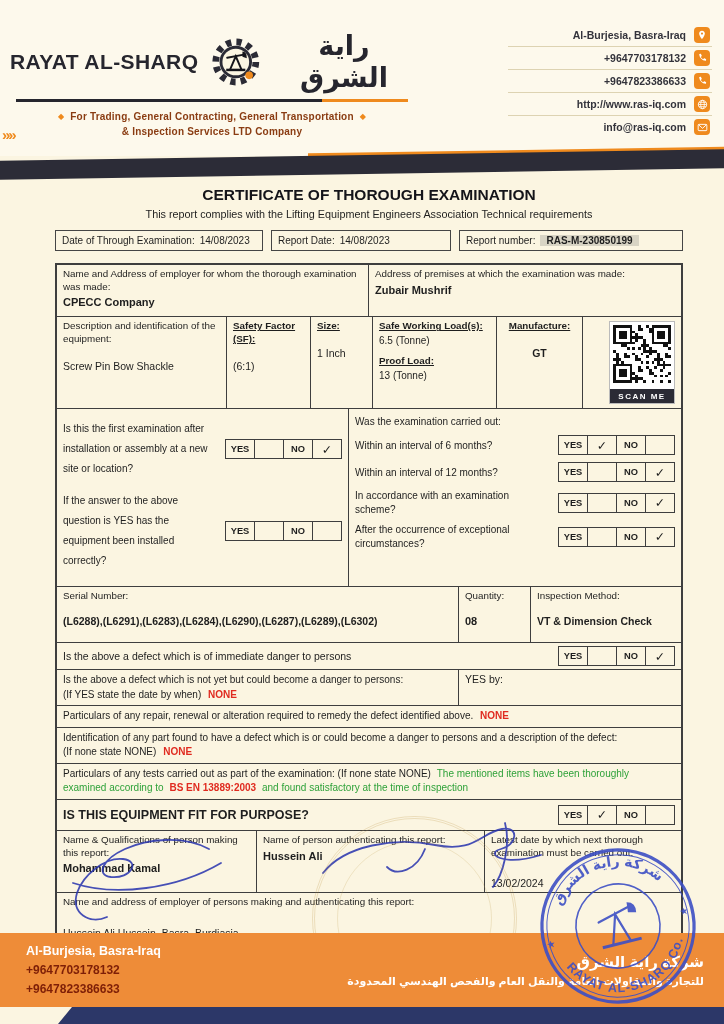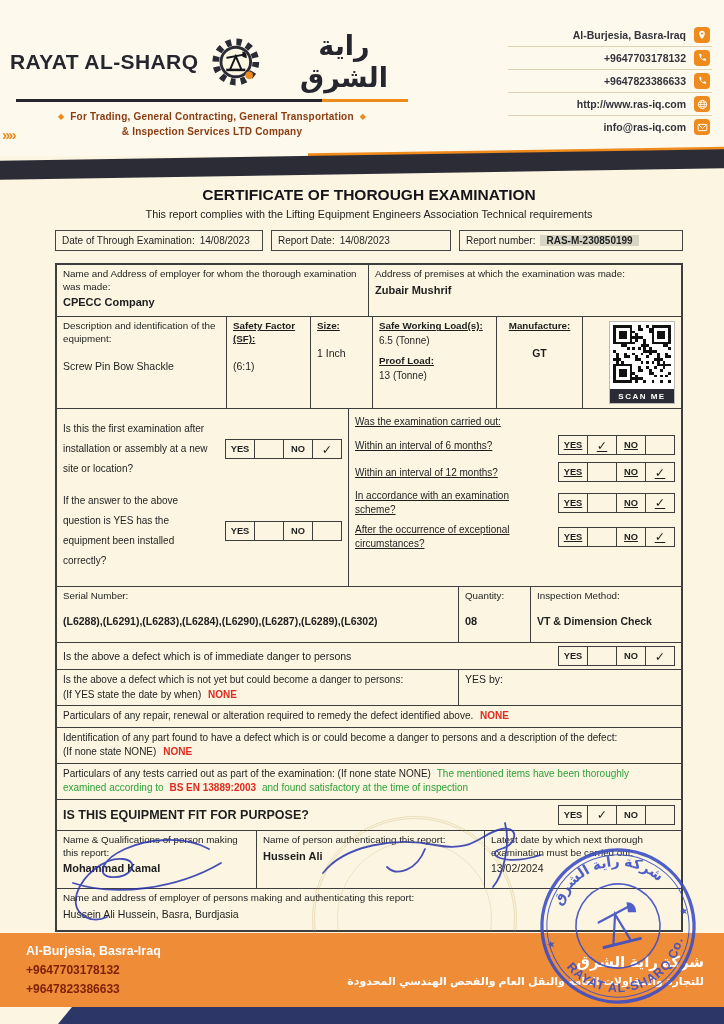--- a/index.html
+++ b/index.html
@@ -63,21 +63,21 @@
 
   .eqval { font-size:10.5px; margin-top:14px; }
   .swlval { font-size:10px; margin-top:2px; }
 
   .qr-cell { display:flex; align-items:center; justify-content:flex-end; }
   .qr-wrap { background:#fff; padding:3px 3px 0; border:1px solid #bbb; text-align:center; }
   .qr-cap { background:#2b2b35; color:#fff; font-size:8px; font-weight:bold; letter-spacing:1.5px; padding:2.5px 0; margin:2px -3px 0; }
 
   .serials { font-size:10.5px; font-weight:bold; margin-top:12px; }
   .fitq { font-size:12.5px; font-weight:bold; }
-  .plain { font-size:10.5px; margin-top:3px; }
+  .plain { font-size:10.5px; margin-top:18px; }
   .para { font-size:10px; line-height:1.45; }
 
   .sig { position:absolute; pointer-events:none; z-index:3; }
 
   .stamp { position:absolute; top:846px; right:26px; z-index:4; transform:rotate(-14deg); opacity:.9; }
   .watermark { position:absolute; left:312px; top:816px; width:205px; height:205px; border:3px double rgba(186,148,66,.25);
                border-radius:50%; z-index:2; pointer-events:none; }
   .watermark::after { content:""; position:absolute; inset:22px; border:1px solid rgba(186,148,66,.2); border-radius:50%; }
 
   
@@ -449,21 +449,21 @@
           <div class="qgroup">
             <div class="qtext">If the answer to the above question is YES has the equipment been installed correctly?</div>
             <div class="cbs">
               <div class="cb">YES</div>
               <div class="cb mark"></div>
               <div class="cb">NO</div>
               <div class="cb mark"></div>
             </div>
           </div>
         </div>
-        <div class="tc" style="flex:1;text-decoration:underline;">
+        <div class="tc" style="flex:1;">
           <div class="was-title">Was the examination carried out:</div>
           <div class="qrow">
             <div class="qt">Within an interval of 6 months?</div>
             <div class="cbs">
               <div class="cb">YES</div>
               <div class="cb mark">✓</div>
               <div class="cb">NO</div>
               <div class="cb mark"></div>
             </div>
           </div>

